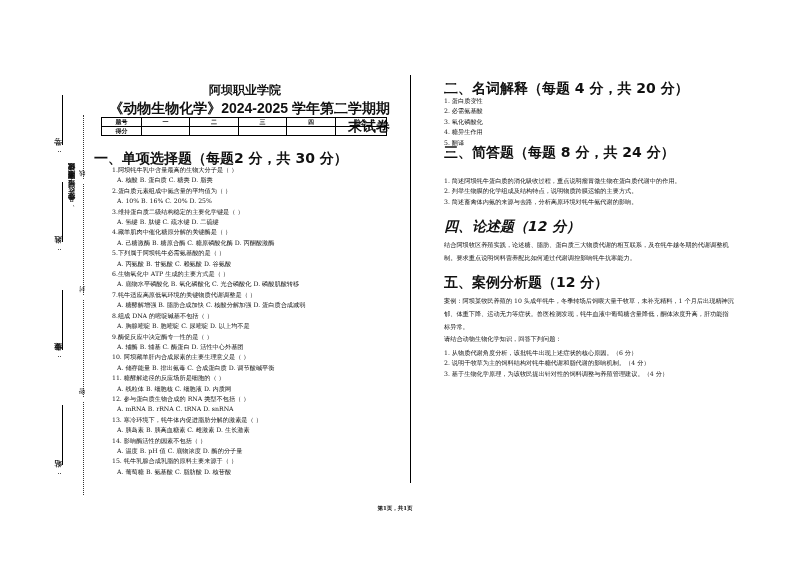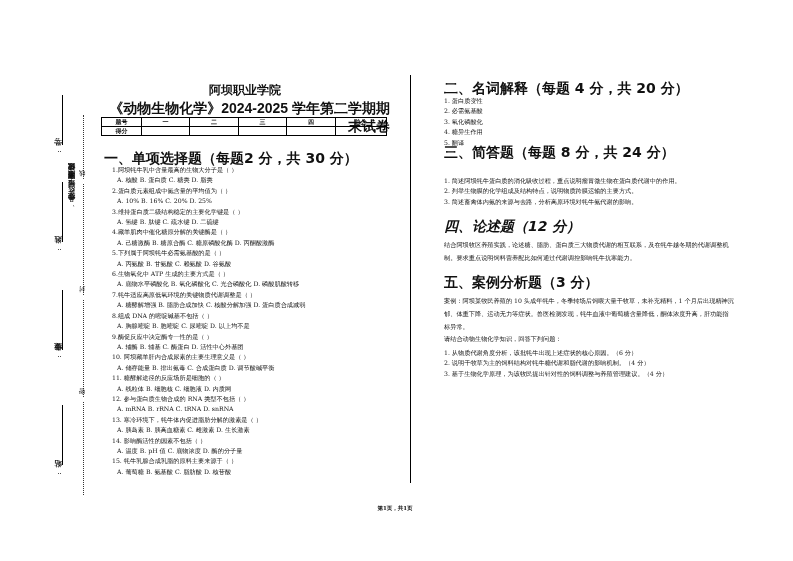--- a/index.html
+++ b/index.html
@@ -60,21 +60,21 @@
     <td>得分</td>
     <td></td>
     <td></td>
     <td></td>
     <td></td>
     <td></td>
   </tr>
 </tbody>
   </table>
 
-<div class="sec-title" style="left:104px; top:150px;">一、单项选择题（每题2 分，共 30 分）</div>
+<div class="sec-title" style="left:94px; top:150px;">一、单项选择题（每题2 分，共 30 分）</div>
 
 <div class="qlist">
   <div>
       <div class="q">1.阿坝牦牛乳中含量最高的生物大分子是（ ）</div>
       <div class="opt">A. 核酸 B. 蛋白质 C. 糖类 D. 脂类</div>
     </div>
   <div>
       <div class="q">2.蛋白质元素组成中氮含量的平均值为（ ）</div>
       <div class="opt">A. 10% B. 16% C. 20% D. 25%</div>
     </div>
@@ -146,21 +146,21 @@
 <div class="sec-title" style="left:444px; top:144px;">三、简答题（每题 8 分，共 24 分）</div>
 <div class="rlist" style="top:176px;">
   <div>1. 简述阿坝牦牛蛋白质的消化吸收过程，重点说明瘤胃微生物在蛋白质代谢中的作用。</div>
   <div>2. 列举生物膜的化学组成及结构特点，说明物质跨膜运输的主要方式。</div>
   <div>3. 简述畜禽体内氨的来源与去路，分析高原环境对牦牛氨代谢的影响。</div>
 </div>
 
 <div class="sec-title" style="left:444px; top:218px;font-style:italic;">四、论述题（12 分）</div>
 <div class="para" style="top:238px;">结合阿坝牧区养殖实践，论述糖、脂肪、蛋白质三大物质代谢的相互联系，及在牦牛越冬期的代谢调整机制。要求重点说明饲料营养配比如何通过代谢调控影响牦牛抗寒能力。</div>
 
-<div class="sec-title" style="left:444px; top:274px;">五、案例分析题（3 分）</div>
+<div class="sec-title" style="left:444px; top:274px;">五、案例分析题（12 分）</div>
 <div class="para" style="top:294px;">案例：阿坝某牧民养殖的 10 头成年牦牛，冬季转场后饲喂大量干牧草，未补充精料，1 个月后出现精神沉郁、体重下降、运动无力等症状。兽医检测发现，牦牛血液中葡萄糖含量降低，酮体浓度升高，肝功能指标异常。</div>
 <div class="para" style="top:332px;">请结合动物生物化学知识，回答下列问题：</div>
 <div class="rlist" style="top:348px;">
   <div>1. 从物质代谢角度分析，该批牦牛出现上述症状的核心原因。（6 分）</div>
   <div>2. 说明干牧草为主的饲料结构对牦牛糖代谢和脂代谢的影响机制。（4 分）</div>
   <div>3. 基于生物化学原理，为该牧民提出针对性的饲料调整与养殖管理建议。（4 分）</div>
 </div>
 
 <div class="footer">第1页，共1页</div>
 

